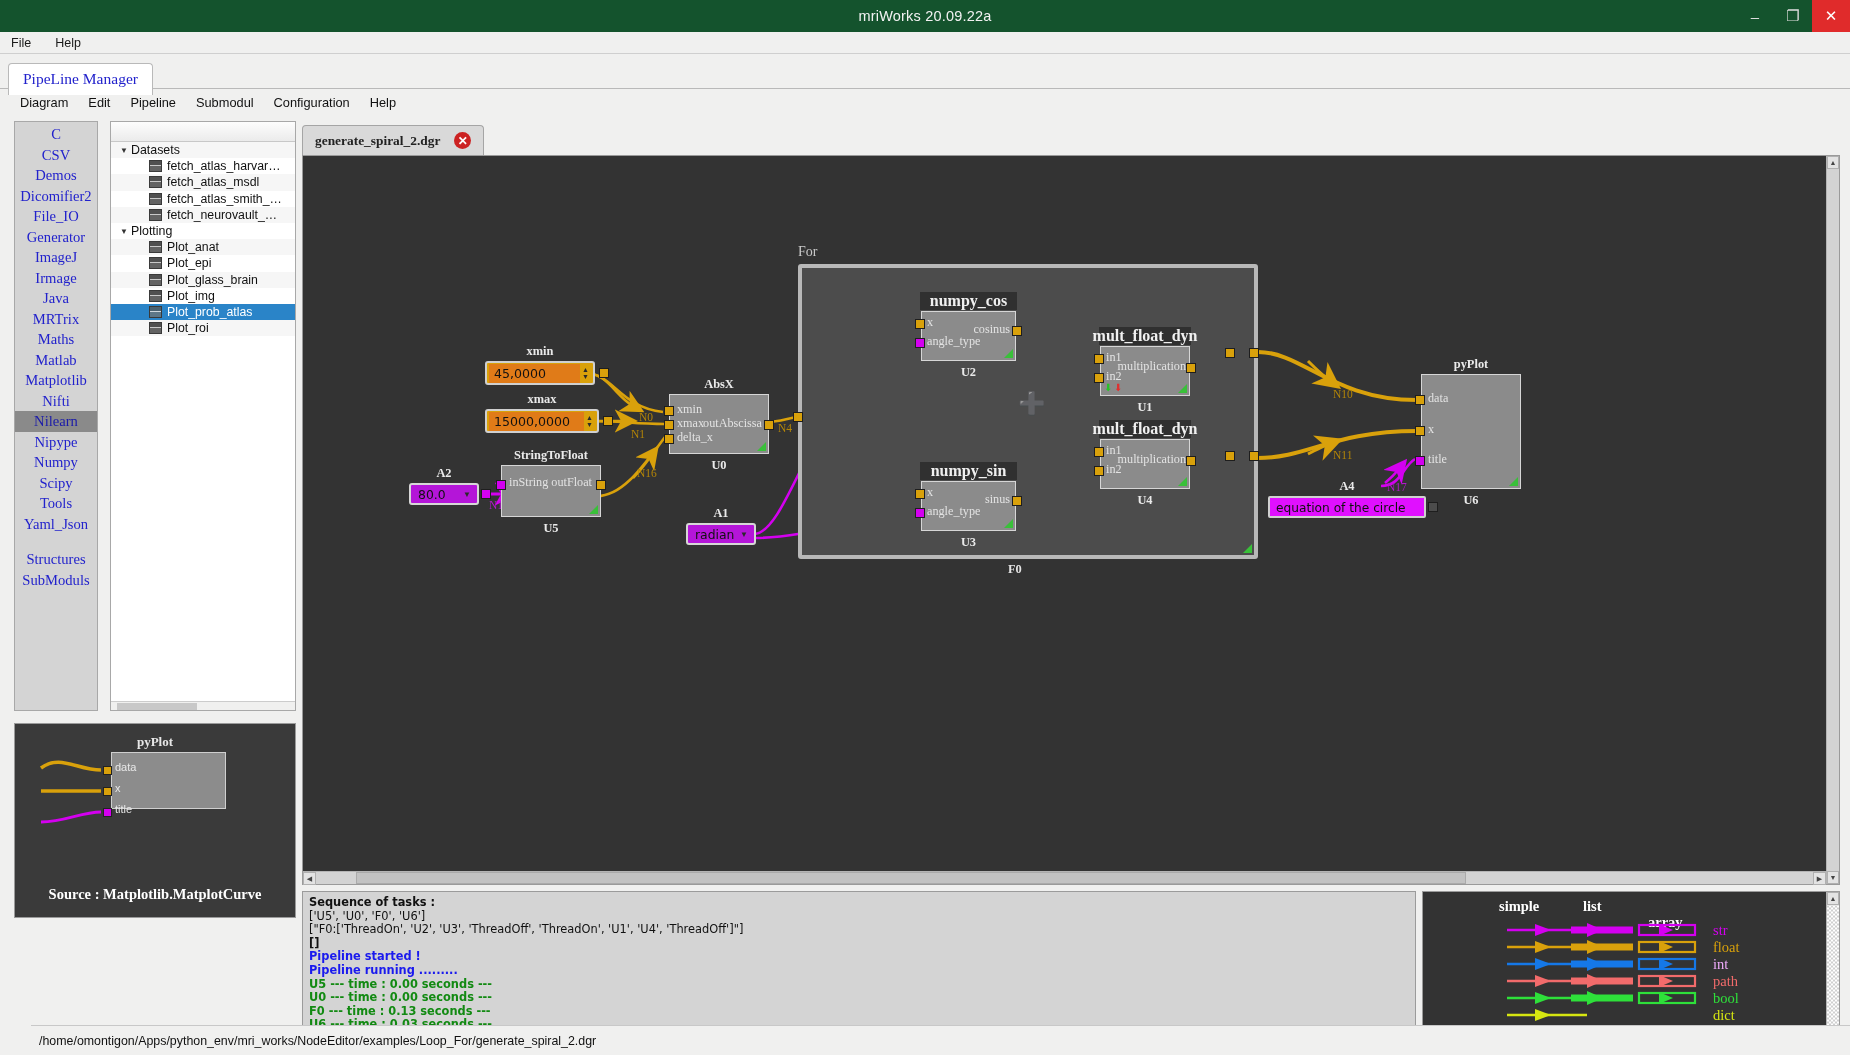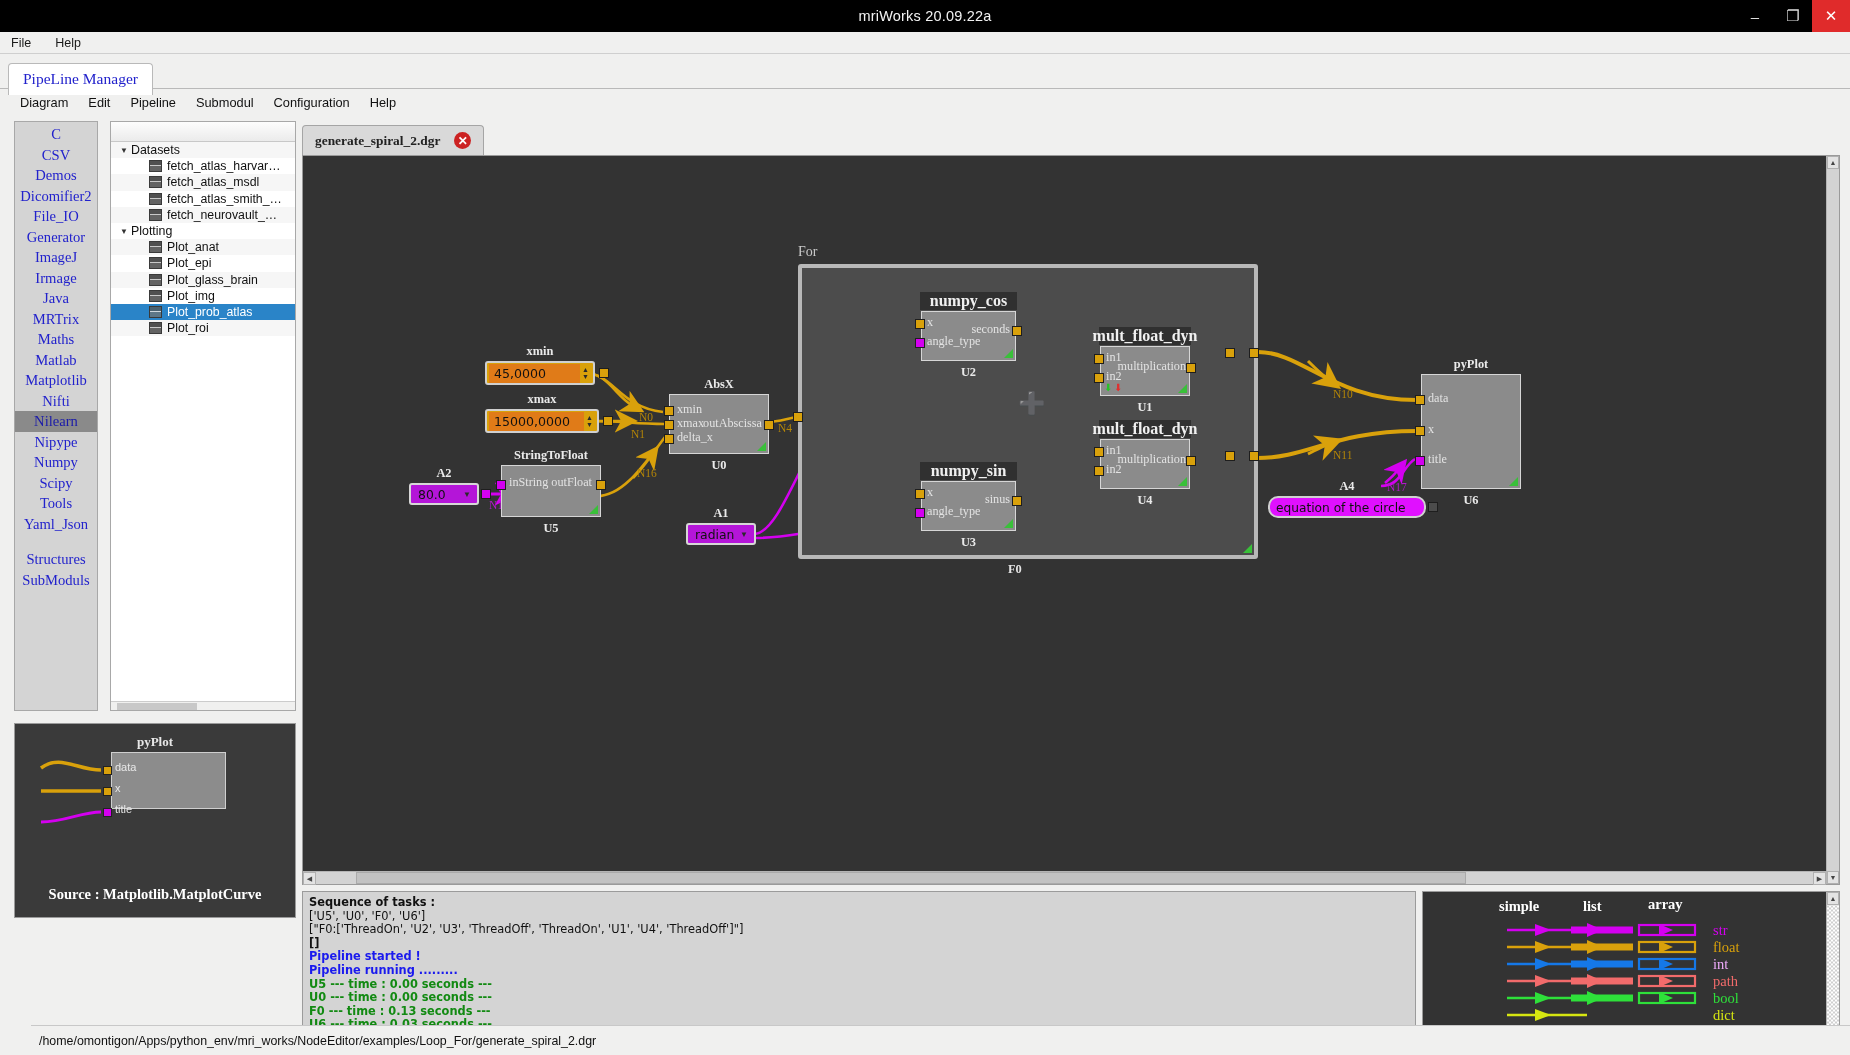--- a/index.html
+++ b/index.html
@@ -7,21 +7,21 @@
   body {
     width:1850px; height:1055px;
     font-family:"Liberation Sans", sans-serif;
     background:#f0f0ef;
     overflow:hidden;
     -webkit-font-smoothing:antialiased;
   }
 
   
   #titlebar {
-    height:32px; background:#000000; color:#e8e8e8;
+    height:32px; background:#14532d; color:#e8e8e8;
     display:flex; align-items:center; position:relative;
   }
   #titlebar .title {
     position:absolute; left:0; right:0; text-align:center;
     font-size:14.5px; letter-spacing:.2px; color:#f2f2f2;
   }
   #titlebar .wbtns { margin-left:auto; display:flex; height:100%; z-index:2; }
   #titlebar .wbtn {
     width:38px; height:32px; display:flex; align-items:center; justify-content:center;
     font-size:15px; color:#dcdcdc;
@@ -198,21 +198,21 @@
     display:flex; flex-direction:column; align-items:center; justify-content:center; line-height:7px; }
 
   .combo {
     position:absolute; background:#b415d8; border:2px solid #d7d7d7; border-radius:3px;
     display:flex; align-items:center; padding:1px 3px;
   }
   .combo .val { flex:1; color:#111; font-size:12.4px; padding:1px 4px; font-family:"DejaVu Sans", sans-serif; }
   .combo .caret { font-size:8px; color:#2a2a2a; padding-right:3px; }
 
   .textfield {
-    position:absolute; background:#e010ff; border:2px solid #d0d0d0; border-radius:10px;
+    position:absolute; background:#e010ff; border:2px solid #d0d0d0; border-radius:2px;
     color:#111; font-size:12.2px; padding:3px 6px; font-family:"DejaVu Sans", sans-serif;
     white-space:nowrap;
   }
 
   .container {
     position:absolute; background:#4c4c4c; border:4px solid #b8b8b8; border-radius:3px;
   }
   .cont-title { position:absolute; font-family:"Liberation Serif", serif; font-size:14px; color:#c9c9c9; }
   .cont-name { position:absolute; font-family:"Liberation Serif", serif; font-weight:bold; font-size:12.4px; color:#e3e3e3; }
 
@@ -563,21 +563,21 @@
           <div class="node" style="left:618px; top:155px; width:95px; height:50px;">
             <div class="node-hdr">numpy_cos</div>
             <div class="node-box">
               <div class="grip"></div>
             </div>
             <div class="fp" style="left:-6px; top:8px;"></div>
             <div class="plabel" style="left:6px; top:4px;">x</div>
             <div class="sp" style="left:-6px; top:27px;"></div>
             <div class="plabel" style="left:6px; top:23px;">angle_type</div>
             <div class="fp" style="left:91px; top:15px;"></div>
-            <div class="plabel r" style="right:6px; top:11px;">seconds</div>
+            <div class="plabel r" style="right:6px; top:11px;">cosinus</div>
             <div class="node-name">U2</div>
           </div>
 
           <div class="node" style="left:618px; top:325px; width:95px; height:50px;">
             <div class="node-hdr">numpy_sin</div>
             <div class="node-box">
               <div class="grip"></div>
             </div>
             <div class="fp" style="left:-6px; top:8px;"></div>
             <div class="plabel" style="left:6px; top:4px;">x</div>
@@ -660,21 +660,21 @@
         <div class="l b" style="color:#128a12;">U0 --- time : 0.00 seconds ---</div>
         <div class="l b" style="color:#128a12;">F0 --- time : 0.13 seconds ---</div>
         <div class="l b" style="color:#128a12;">U6 --- time : 0.03 seconds ---</div>
         <div class="l b" style="color:#1a1aee;">Pipeline finished ! --- Total time : 0.16976284980773926 seconds --- : 0.16336727142333984</div>
       </div>
 
       <div id="legendpane">
         <div id="legendinner">
           <div class="lg-head" style="left:76px; top:6px;">simple</div>
           <div class="lg-head" style="left:160px; top:6px;">list</div>
-          <div class="lg-head" style="left:225px; top:4px;">array</div>
+          <div class="lg-head" style="left:225px; top:22px;">array</div>
 
           <svg width="418" height="150" style="position:absolute;left:0;top:0;">
             <g id="legend-rows">
                 <line x1="84" y1="38" x2="164" y2="38" stroke="#d400f0" stroke-width="2.5"></line>
                 <polygon points="112,32 128,38 112,44" fill="#d400f0"></polygon>
                 <line x1="148" y1="38" x2="210" y2="38" stroke="#d400f0" stroke-width="7"></line>
                 <polygon points="164,31 180,38 164,45" fill="#d400f0"></polygon>
                 <rect x="216" y="33" width="56" height="10" fill="none" stroke="#d400f0" stroke-width="2.2"></rect>
                 <polygon points="236,32 250,38 236,44" fill="#d400f0"></polygon>
                 <line x1="84" y1="55" x2="164" y2="55" stroke="#d9a10b" stroke-width="2.5"></line>

